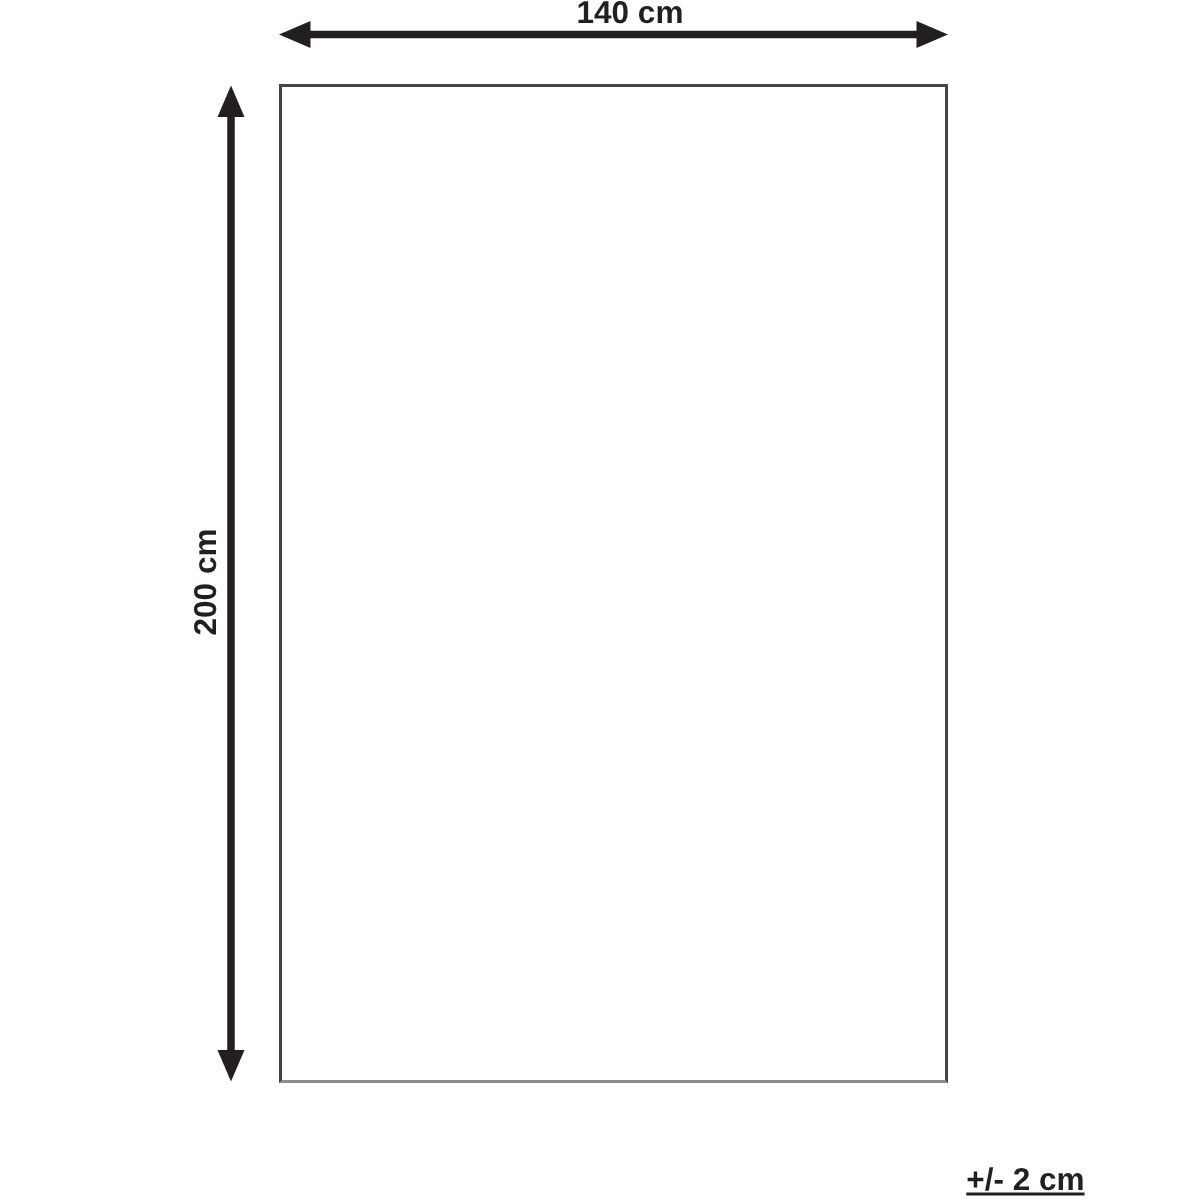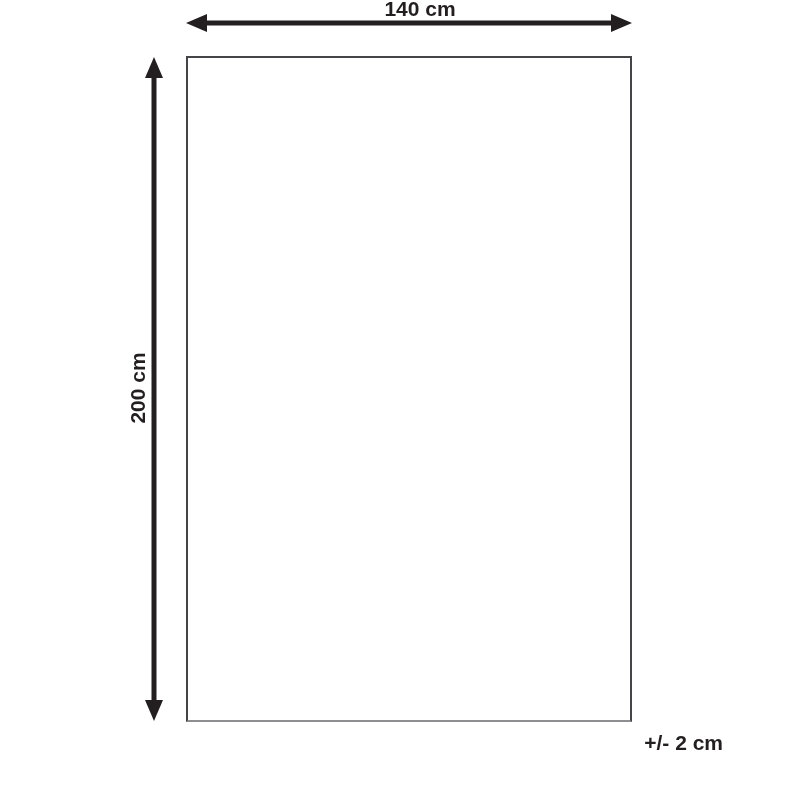--- a/index.html
+++ b/index.html
@@ -43,26 +43,27 @@
   .dim-label.width {
     left: 320px; top: -2px; width: 200px;
     text-align: center;
   }
   .dim-label.height {
     left: 138px; top: 388px;
     transform: translate(-50%, -50%) rotate(-90deg);
   }
   .tolerance-label {
     position: absolute;
-    right: 77px; top: 732px;
+    right: 77px; top: 776px;
     color: var(--text);
     font-weight: bold;
     font-size: 21px;
     line-height: 22px;
     white-space: nowrap;
+    text-decoration: underline;
   }
 </style>
 </head>
 <body>
 
 <div class="stage">
 
   <div class="product-rect"></div>
 
   <svg class="dim-arrow horizontal" width="448" height="34" viewBox="0 0 448 34" xmlns="http://www.w3.org/2000/svg">

